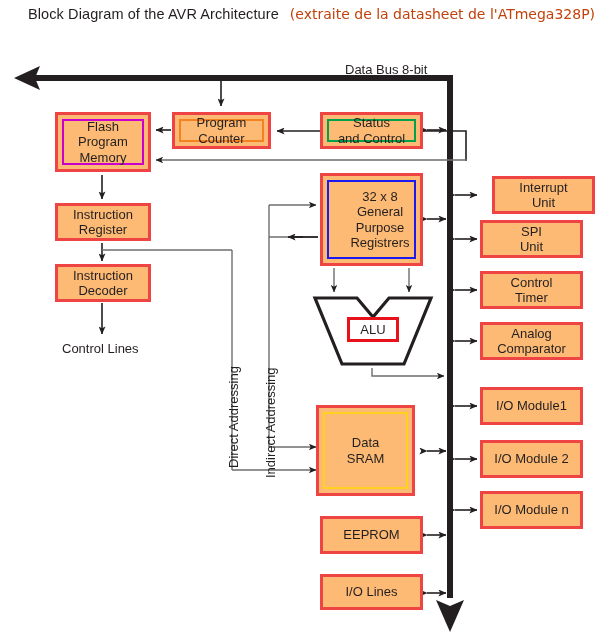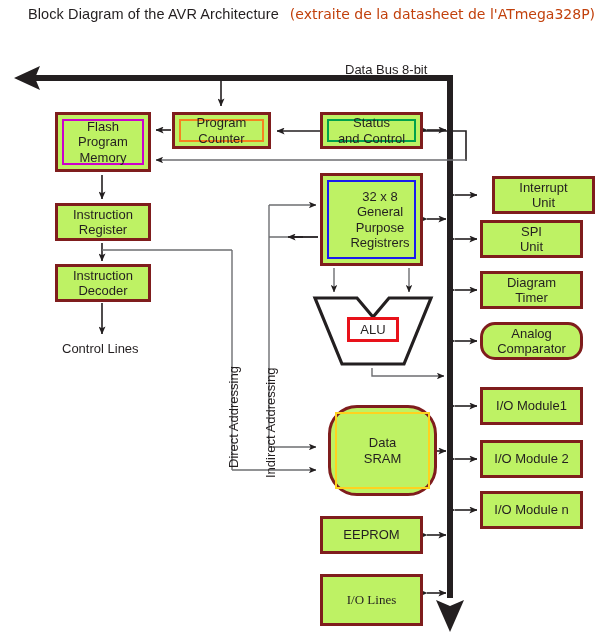--- a/index.html
+++ b/index.html
@@ -7,22 +7,22 @@
   body{width:610px;height:644px;position:relative;overflow:hidden;
        font-family:"Liberation Sans","DejaVu Sans",sans-serif;color:#231f20;}
   #root{position:relative;width:610px;height:644px;}
   #title-bar{position:absolute;left:4px;top:6px;width:610px;height:32px;
              display:flex;padding-left:24px;box-sizing:border-box;}
   #title-main{font-family:"Liberation Sans","DejaVu Sans",sans-serif;
               font-size:14.5px;color:#231f20;white-space:nowrap;letter-spacing:0.1px;}
   #title-sub{font-family:"DejaVu Sans",sans-serif;font-size:14px;color:#c2410c;
              white-space:nowrap;margin-left:11px;}
   #svg-layer{position:absolute;left:0;top:0;width:610px;height:644px;}
-  .blk{position:absolute;box-sizing:border-box;background:#bef264;
-       border:3px solid #7f1d1d;display:flex;align-items:center;justify-content:center;}
+  .blk{position:absolute;box-sizing:border-box;background:#fdba74;
+       border:3px solid #ef4444;display:flex;align-items:center;justify-content:center;}
   .blk .inner{position:absolute;left:4px;top:4px;right:4px;bottom:4px;
               box-sizing:border-box;pointer-events:none;}
   .lbl{position:relative;z-index:2;text-align:center;font-size:13px;line-height:15.5px;
        color:#231f20;white-space:pre-line;}
   .freetext{position:absolute;font-size:13px;color:#231f20;white-space:nowrap;}
   .vlabel{position:absolute;font-size:13px;color:#231f20;white-space:nowrap;
           transform-origin:0 0;transform:rotate(-90deg);}
   #alu-wrap{position:absolute;left:312px;top:295px;width:122px;height:72px;}
   #alu-box{position:absolute;left:35px;top:22px;width:52px;height:25px;
            box-sizing:border-box;border:3px solid #e8121a;background:#fff;
@@ -155,50 +155,50 @@
   <div id="alu-wrap">
     <svg width="122" height="72" viewBox="0 0 122 72">
       <path d="M3,3 L119,3 L92,69 L30,69 Z M3,3 L61,3 M3,3" fill="#ffffff" stroke="none"></path>
       <path d="M3,3 L45,3 L61,22 L77,3 L119,3 L92,69 L30,69 Z" fill="#ffffff" stroke="#231f20" stroke-width="3.2" stroke-linejoin="miter"></path>
     </svg>
     <div id="alu-box" style="border-color: rgb(232, 18, 26);">
       <span class="lbl">ALU</span>
     </div>
   </div>
 
-  <div class="blk" style="left:328px;top:405px;width:109px;height:91px;border-radius:29px;">
+  <div class="blk" style="left:316px;top:405px;width:99px;height:91px;">
     <span class="inner" style="border: 2.5px solid rgb(255, 210, 31);"></span>
     <span class="lbl">Data
 SRAM</span>
   </div>
 
   <div class="blk" style="left:320px;top:516px;width:103px;height:38px;">
     <span class="lbl">EEPROM</span>
   </div>
 
-  <div class="blk" style="left:320px;top:574px;width:103px;height:52px;font-family:Liberation Serif, serif;">
+  <div class="blk" style="left:320px;top:574px;width:103px;height:36px;">
     <span class="lbl">I/O Lines</span>
   </div>
 
   <div class="blk" style="left:492px;top:176px;width:103px;height:38px;">
     <span class="lbl">Interrupt
 Unit</span>
   </div>
 
   <div class="blk" style="left:480px;top:220px;width:103px;height:38px;">
     <span class="lbl">SPI
 Unit</span>
   </div>
 
   <div class="blk" style="left:480px;top:271px;width:103px;height:38px;">
-    <span class="lbl">Diagram
+    <span class="lbl">Control
 Timer</span>
   </div>
 
-  <div class="blk" style="left:480px;top:322px;width:103px;height:38px;border-radius:15px;">
+  <div class="blk" style="left:480px;top:322px;width:103px;height:38px;">
     <span class="lbl">Analog
 Comparator</span>
   </div>
 
   <div class="blk" style="left:480px;top:387px;width:103px;height:38px;">
     <span class="lbl">I/O Module1</span>
   </div>
 
   <div class="blk" style="left:480px;top:440px;width:103px;height:38px;">
     <span class="lbl">I/O Module 2</span>

